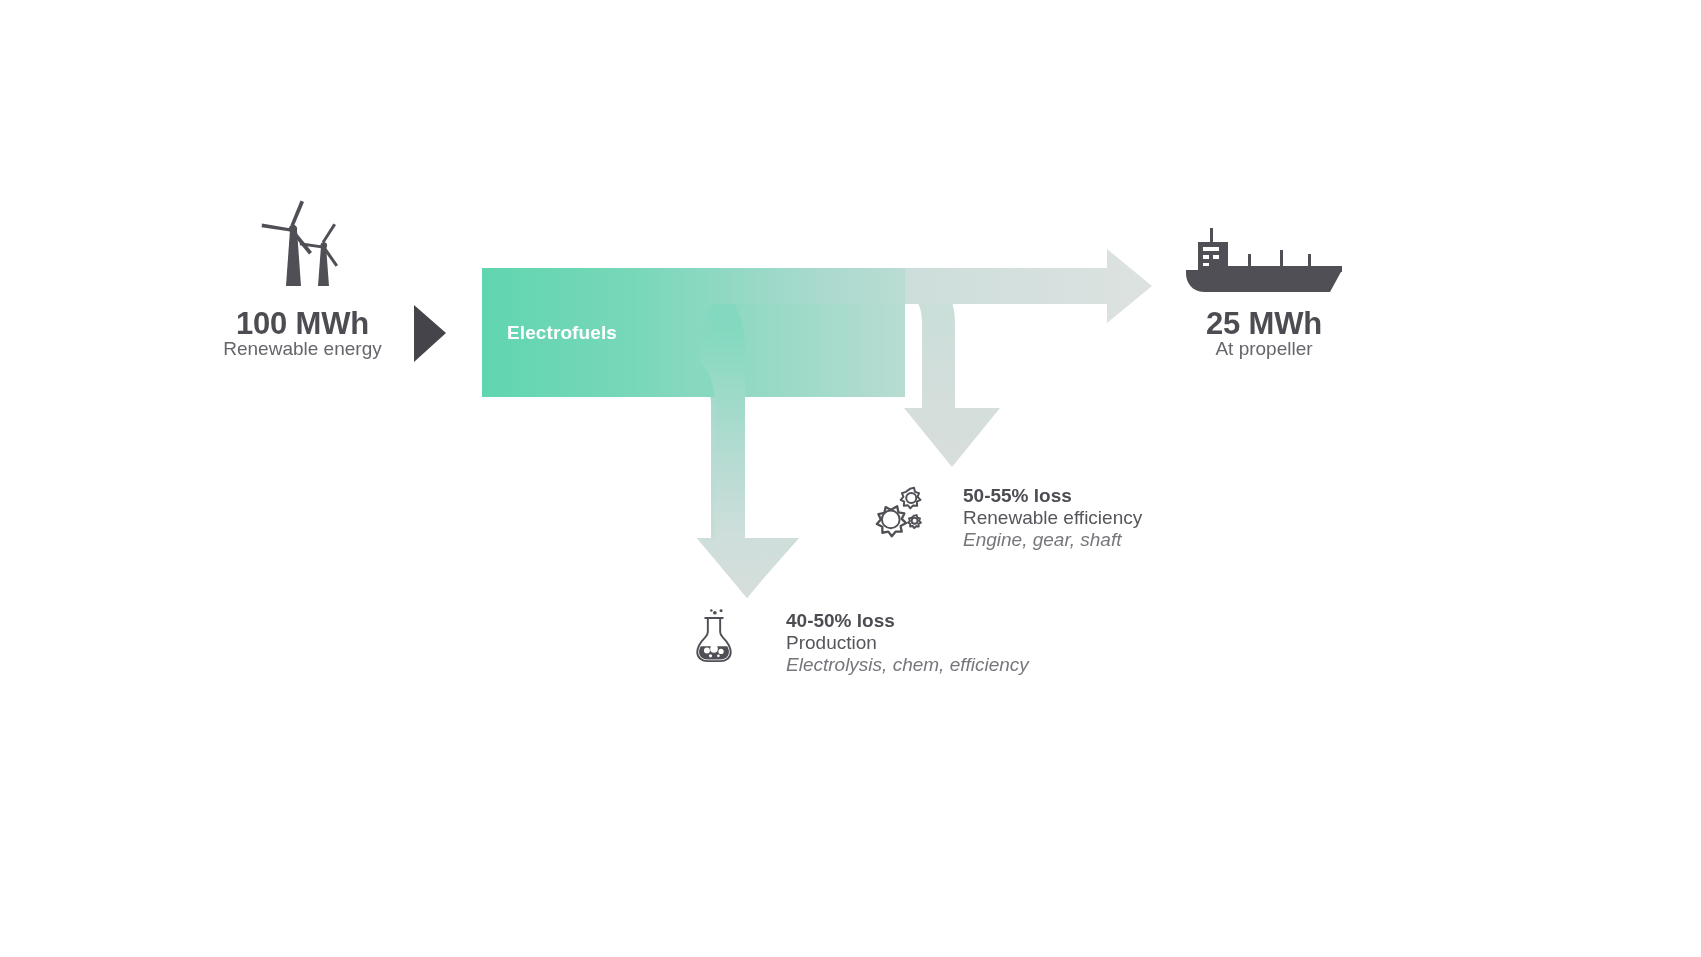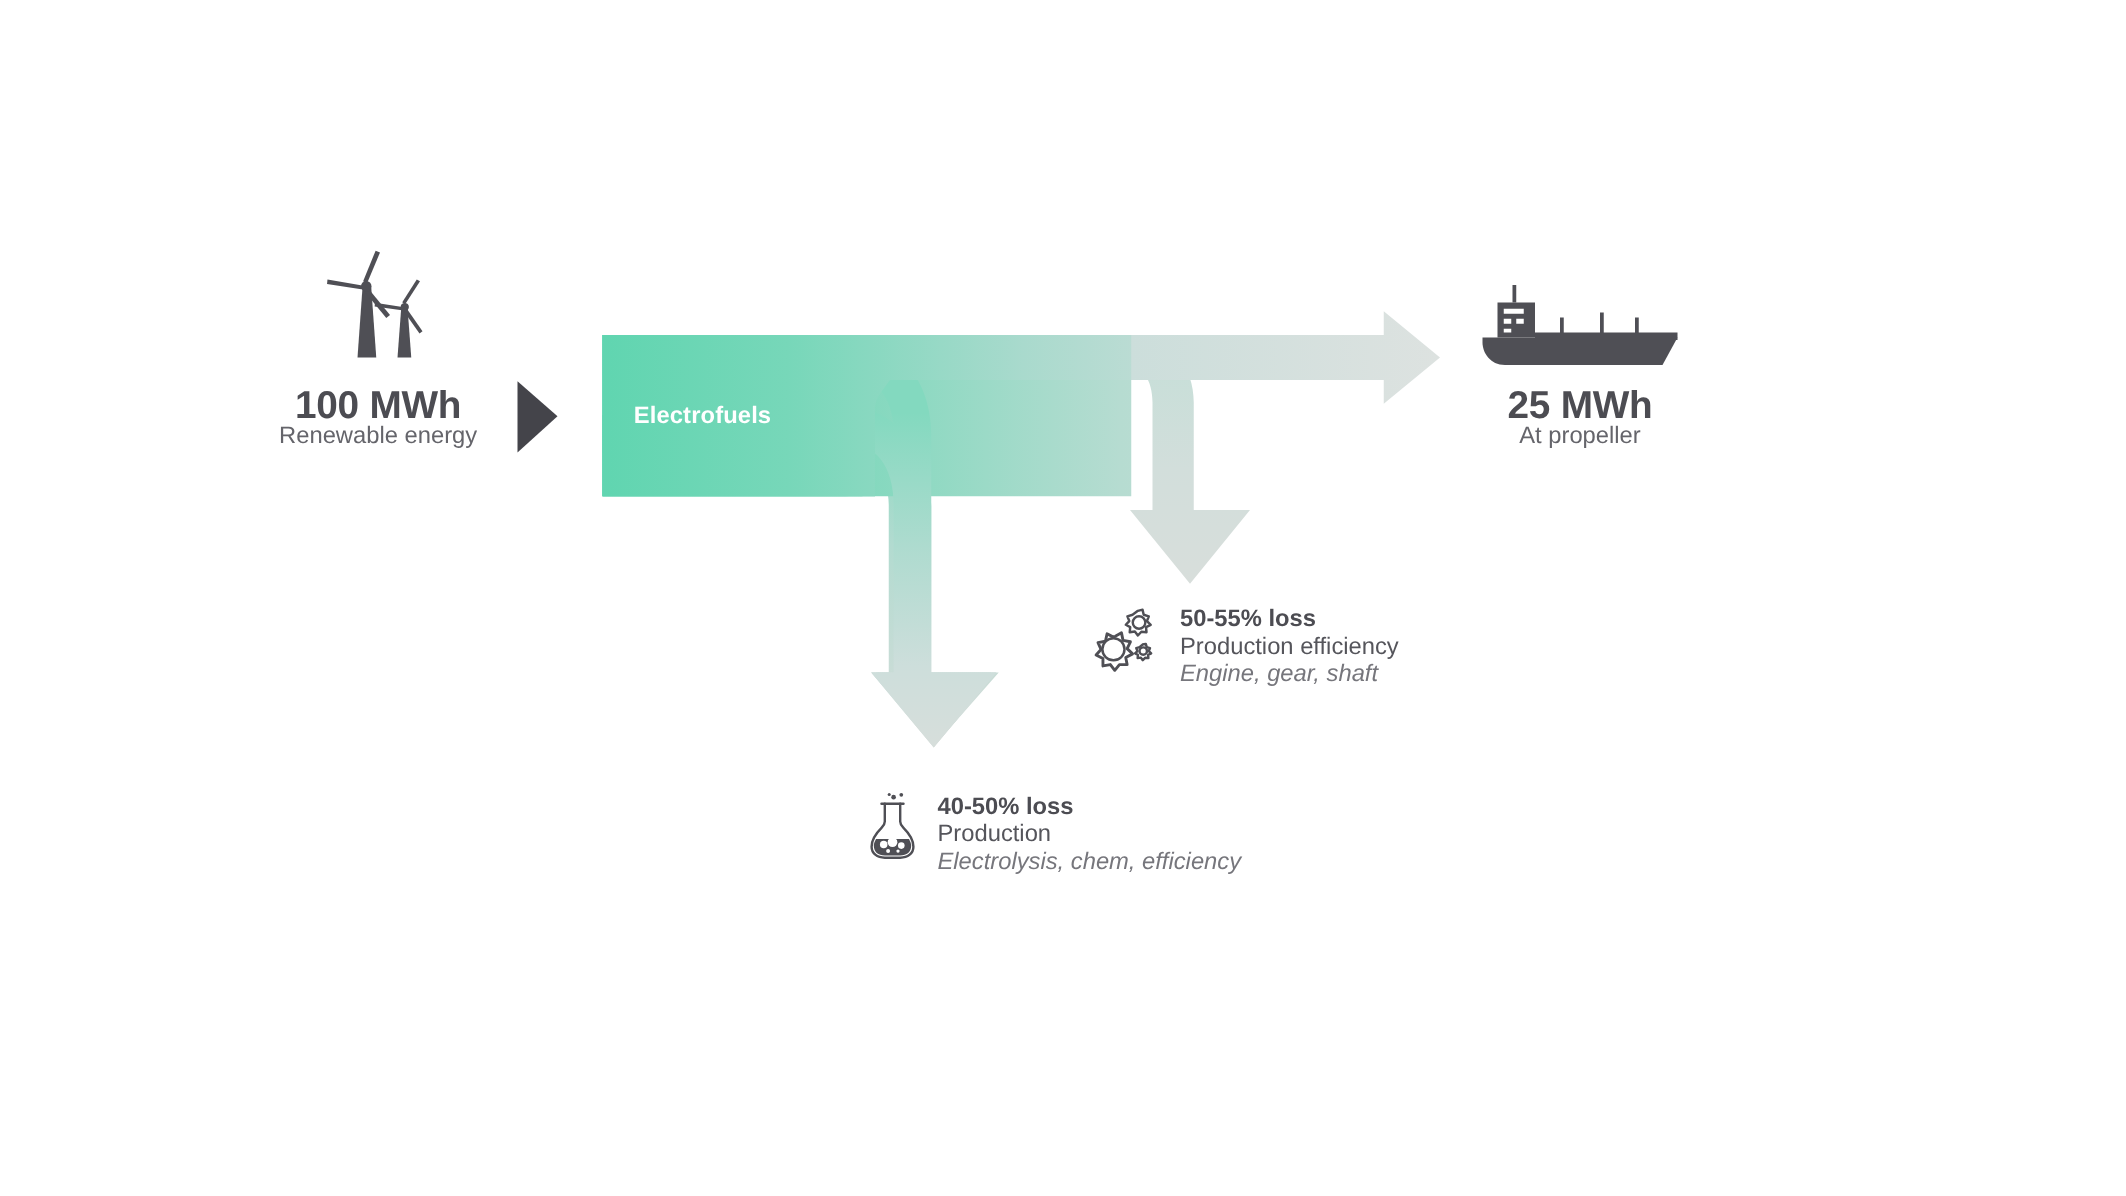--- a/index.html
+++ b/index.html
@@ -98,22 +98,22 @@
   }
   .loss-text .detail {
     font-size: 19px;
     font-style: italic;
     font-weight: normal;
     color: #76767c;
     line-height: 22px;
     white-space: nowrap;
   }
 
-  #production-block { left: 692px; top: 634px; }
-  #propulsion-block { left: 872px; top: 484px; }
+  #production-block { left: 692px; top: 609px; gap: 36px; }
+  #propulsion-block { left: 872px; top: 484px; gap: 19px; }
 </style>
 </head>
 <body>
 
 <div id="stage">
 
   <svg class="svg-layer" viewBox="0 0 1701 957">
     <defs>
 
       <linearGradient id="gradMain" x1="482" y1="0" x2="1150" y2="0" gradientUnits="userSpaceOnUse">
@@ -469,18 +469,18 @@
 
         <g fill="none" stroke="#4f4f55" stroke-width="2.1">
           <circle cx="20" cy="38" r="9.5"></circle>
           <circle cx="42" cy="15" r="5.4"></circle>
           <circle cx="45.6" cy="39.6" r="3.2"></circle>
         </g>
       </svg>
     </div>
     <div class="loss-text">
       <div class="headline">50-55% loss</div>
-      <div class="subline">Production efficiency</div>
+      <div class="subline">Renewable efficiency</div>
       <div class="detail">Engine, gear, shaft</div>
     </div>
   </div>
 
 </div>
 
 </body></html>

